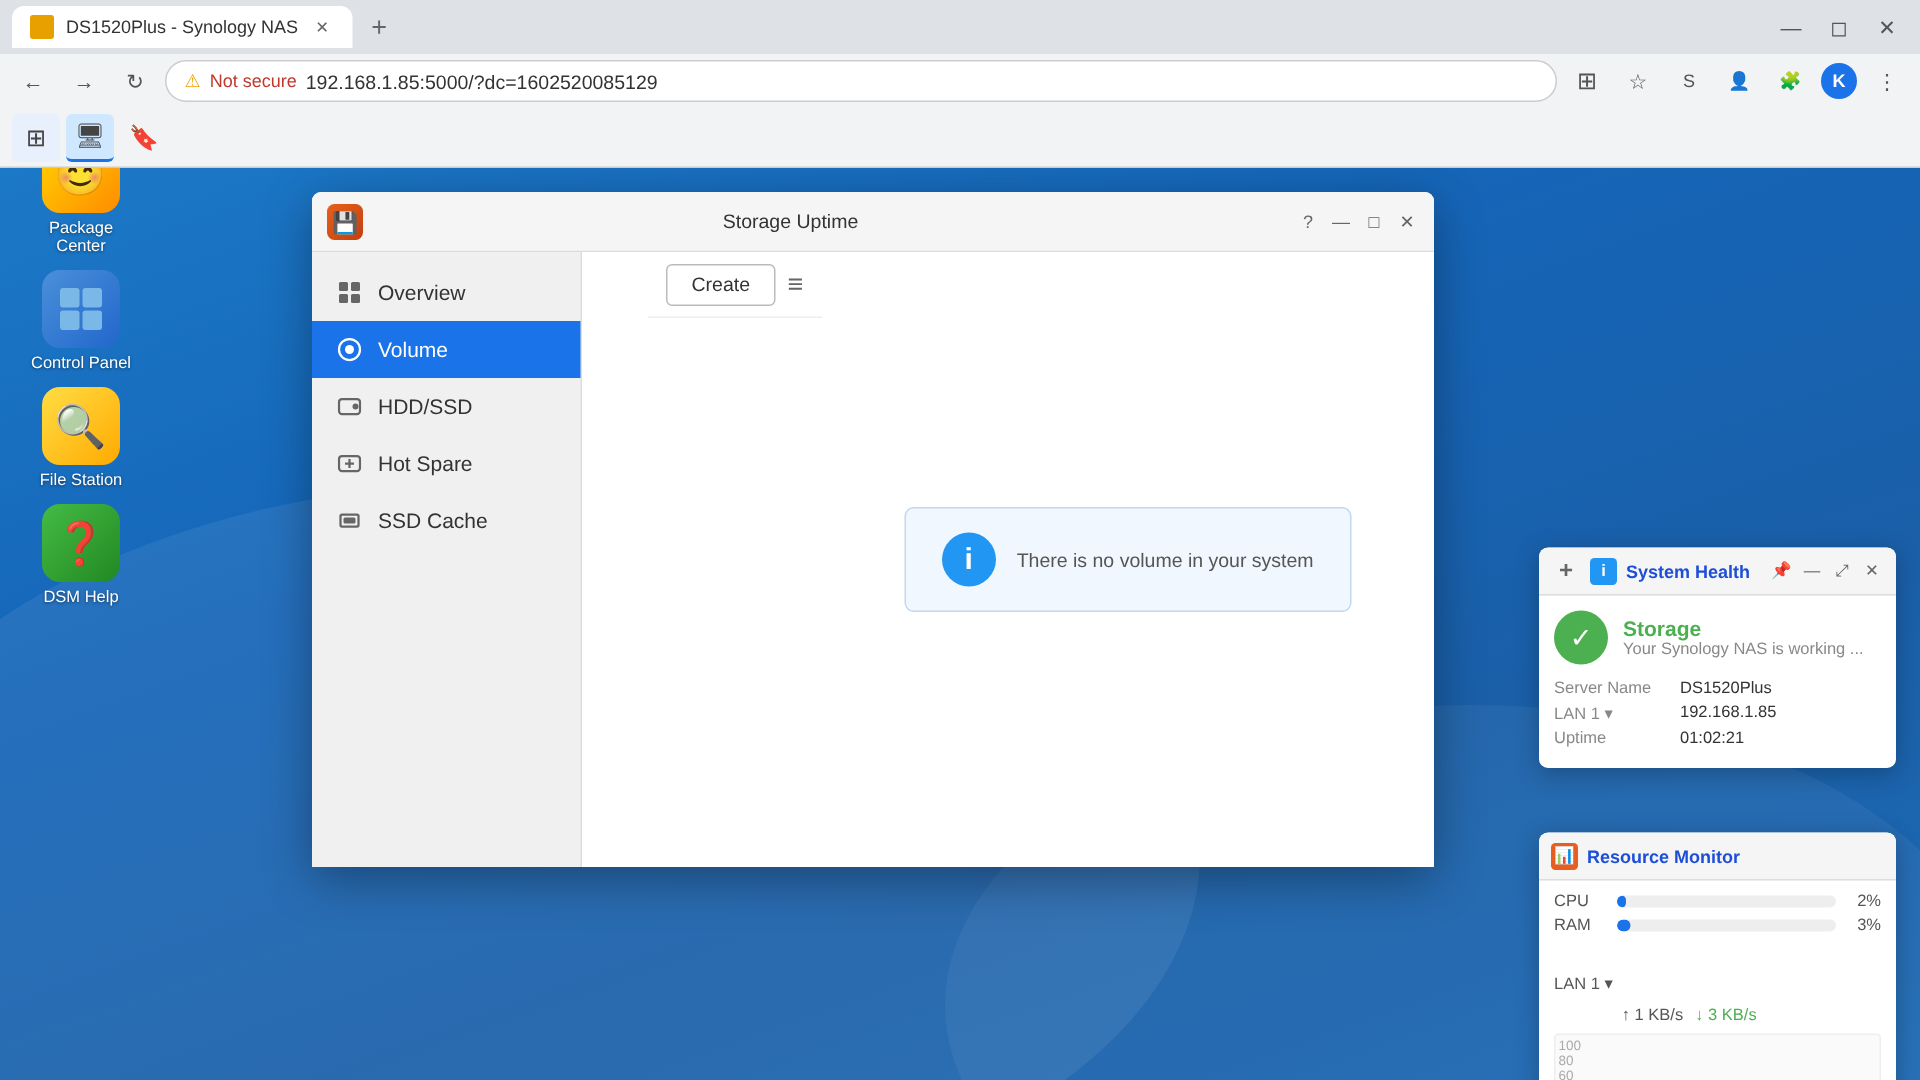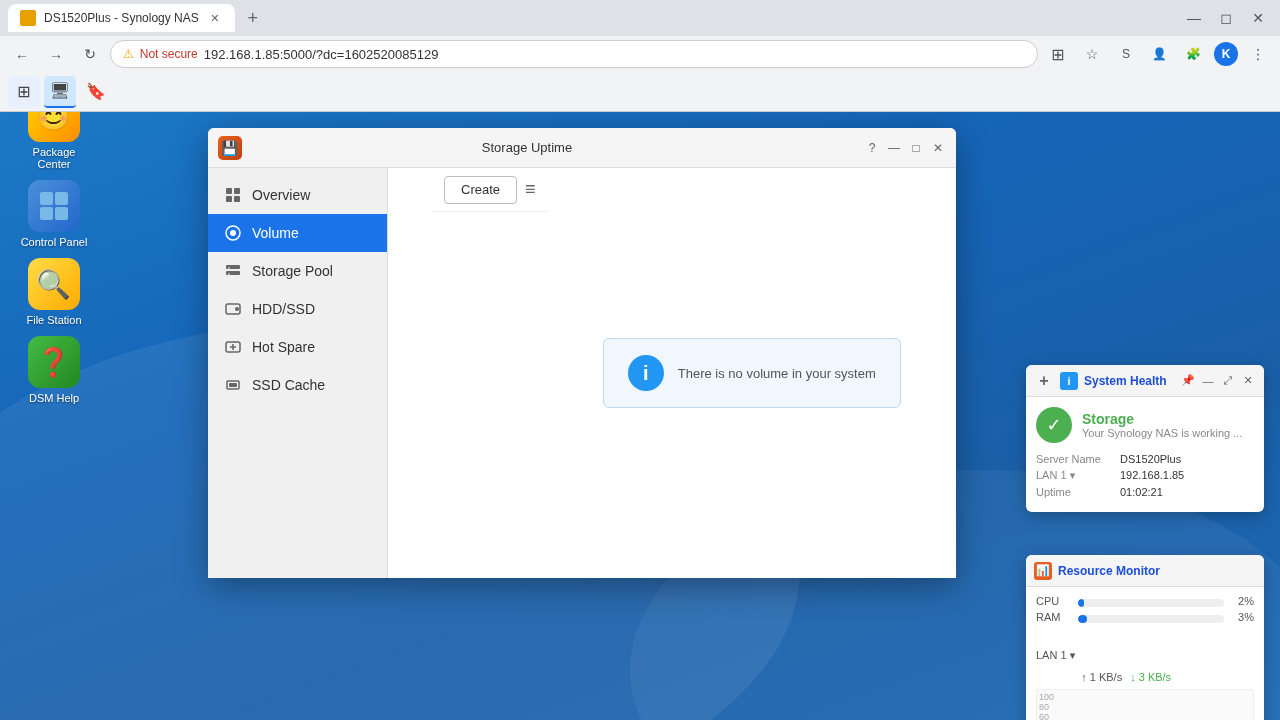--- a/index.html
+++ b/index.html
@@ -525,21 +525,21 @@
       overflow: hidden;
       z-index: 50;
     }
 
     .resource-body {
       padding: 8px 10px;
     }
 
     .resource-row {
       display: flex;
-      align-items: flex-end;
+      align-items: center;
       margin-bottom: 4px;
       gap: 6px;
     }
 
     .resource-label {
       font-size: 11px;
       color: #555;
       min-width: 36px;
     }
 
@@ -740,31 +740,20 @@
           <span>Overview</span>
         </div>
         <div class="sidebar-item active">
           <span class="sidebar-icon">
             <svg width="16" height="16" viewBox="0 0 16 16">
               <circle cx="8" cy="8" r="7" fill="none" stroke="#fff" stroke-width="1.5"></circle>
               <circle cx="8" cy="8" r="3" fill="#fff"></circle>
             </svg>
           </span>
           <span>Volume</span>
-        </div>
-        <div class="sidebar-item">
-          <span class="sidebar-icon">
-            <svg width="16" height="16" viewBox="0 0 16 16">
-              <rect x="1" y="2" width="14" height="4" rx="1" fill="#666"></rect>
-              <rect x="1" y="8" width="14" height="4" rx="1" fill="#666"></rect>
-              <rect x="3" y="4" width="2" height="2" fill="#aaa"></rect>
-              <rect x="3" y="10" width="2" height="2" fill="#aaa"></rect>
-            </svg>
-          </span>
-          <span>Storage Pool</span>
         </div>
         <div class="sidebar-item">
           <span class="sidebar-icon">
             <svg width="16" height="16" viewBox="0 0 16 16">
               <rect x="1" y="3" width="14" height="10" rx="2" fill="none" stroke="#666" stroke-width="1.5"></rect>
               <circle cx="12" cy="8" r="2" fill="#666"></circle>
             </svg>
           </span>
           <span>HDD/SSD</span>
         </div>

